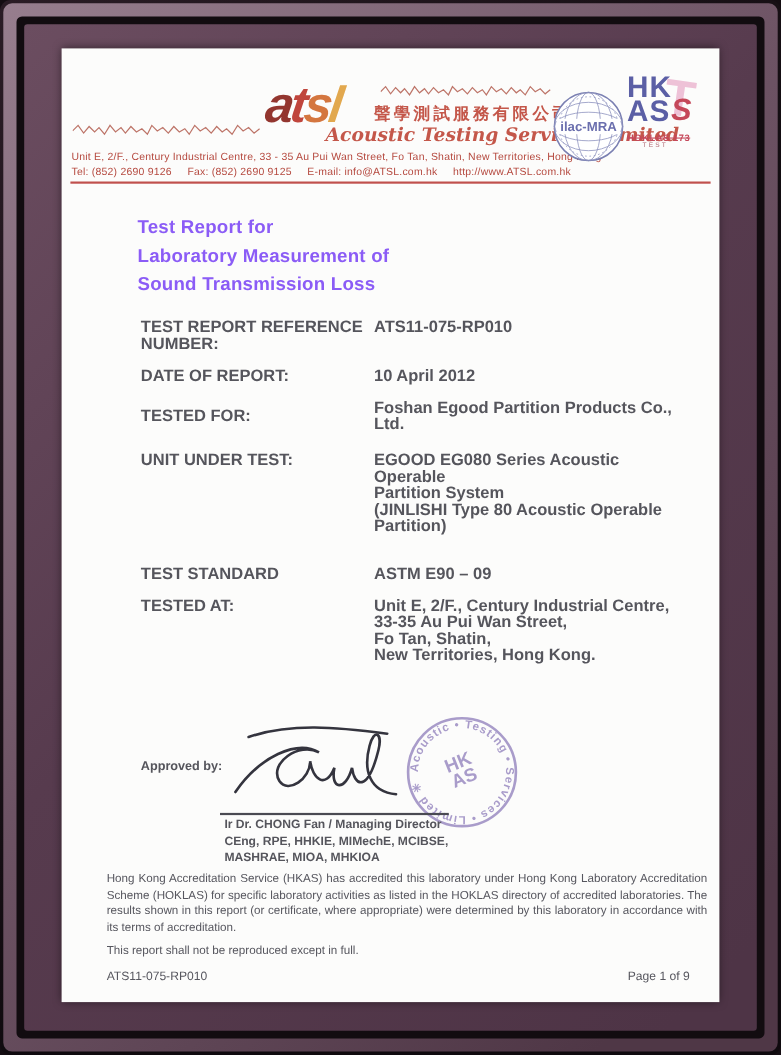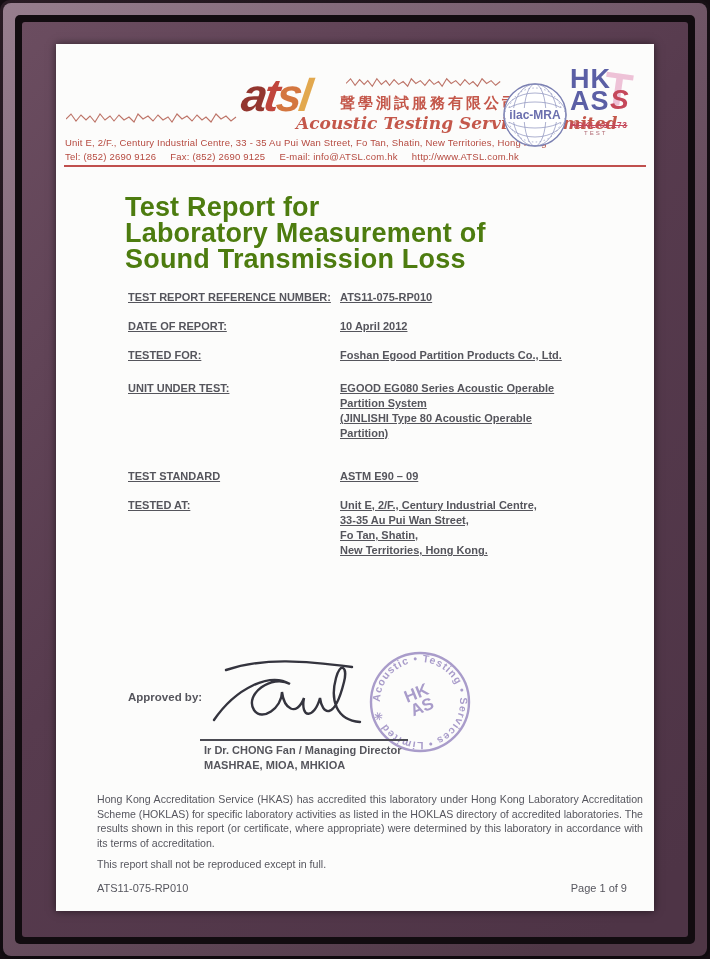--- a/index.html
+++ b/index.html
@@ -34,24 +34,24 @@
   .hkas-letters{font-weight:bold;font-size:27px;line-height:.82;color:#5b5fa5;
         letter-spacing:1px;}
   .hkas-t{position:absolute;left:34px;top:-6px;font-size:46px;font-weight:bold;
         color:#edbcd4;transform:rotate(8deg);opacity:.9;}
   .hkas-s{position:absolute;left:40px;top:16px;font-size:28px;font-weight:bold;
         font-style:italic;color:#c5485a;}
   .hoklas{margin-top:8px;font-size:8.5px;font-weight:bold;color:#c5485a;
         text-decoration:line-through;letter-spacing:.5px;}
   .hoklas-test{font-size:6px;color:#b06a74;letter-spacing:2px;margin-left:14px;}
   
-  .title{font-size:27px;font-weight:bold;line-height:26px;color:#4d7c0f;
+  .title{font-size:17px;font-weight:bold;line-height:26px;color:#8b5cf6;
         letter-spacing:.2px;}
   
-  .fields{font-size:11px;font-weight:bold;line-height:15px;text-decoration:underline;}
+  .fields{font-size:15px;font-weight:bold;line-height:15px;}
   .frow{display:flex;margin-bottom:14px;}
   .frow .lbl{width:212px;flex:0 0 212px;}
   .frow .val{flex:1;white-space:pre-line;}
   .frow.mb12{margin-bottom:12px;align-items:center;} .frow.mb6{margin-bottom:6px;}
   .frow.mb7{margin-bottom:7px;}  .frow.mb16{margin-bottom:28px;}
   
   .sigline{border-top:2px solid #4a4a52;}
   .nameblock{font-size:11px;font-weight:bold;line-height:15px;}
   .approved{font-size:11.5px;font-weight:bold;}
   .stampwrap{opacity:.85;}
@@ -171,20 +171,21 @@
     <g transform="rotate(-22 52 52)">
       <text x="52" y="48" text-anchor="middle" font-family="Liberation Sans,sans-serif" font-size="17" font-weight="bold" fill="#9b8cc2">HK</text>
       <text x="52" y="63" text-anchor="middle" font-family="Liberation Sans,sans-serif" font-size="17" font-weight="bold" fill="#9b8cc2">AS</text>
     </g>
   </svg>
 
   <div class="abs approved" style="left:72px;top:647px">Approved by:</div>
   <div class="abs sigline" style="left:144px;top:695px;width:208px"></div>
   <div class="abs nameblock" style="left:148px;top:699px">
     <div>Ir Dr. CHONG Fan / Managing Director</div>
+    <div>CEng, RPE, HHKIE, MIMechE, MCIBSE,</div>
     <div>MASHRAE, MIOA, MHKIOA</div>
   </div>
 
   <div class="abs note" style="left:41px;top:748px;width:546px">Hong Kong Accreditation Service (HKAS) has accredited this laboratory under Hong Kong Laboratory Accreditation Scheme (HOKLAS) for specific laboratory activities as listed in the HOKLAS directory of accredited laboratories. The results shown in this report (or certificate, where appropriate) were determined by this laboratory in accordance with its terms of accreditation.</div>
   <div class="abs repro" style="left:41px;top:814px">This report shall not be reproduced except in full.</div>
   <div class="abs botrow" style="left:41px;top:838px;width:530px">
     <span>ATS11-075-RP010</span>
     <span>Page 1 of 9</span>
   </div>
 

